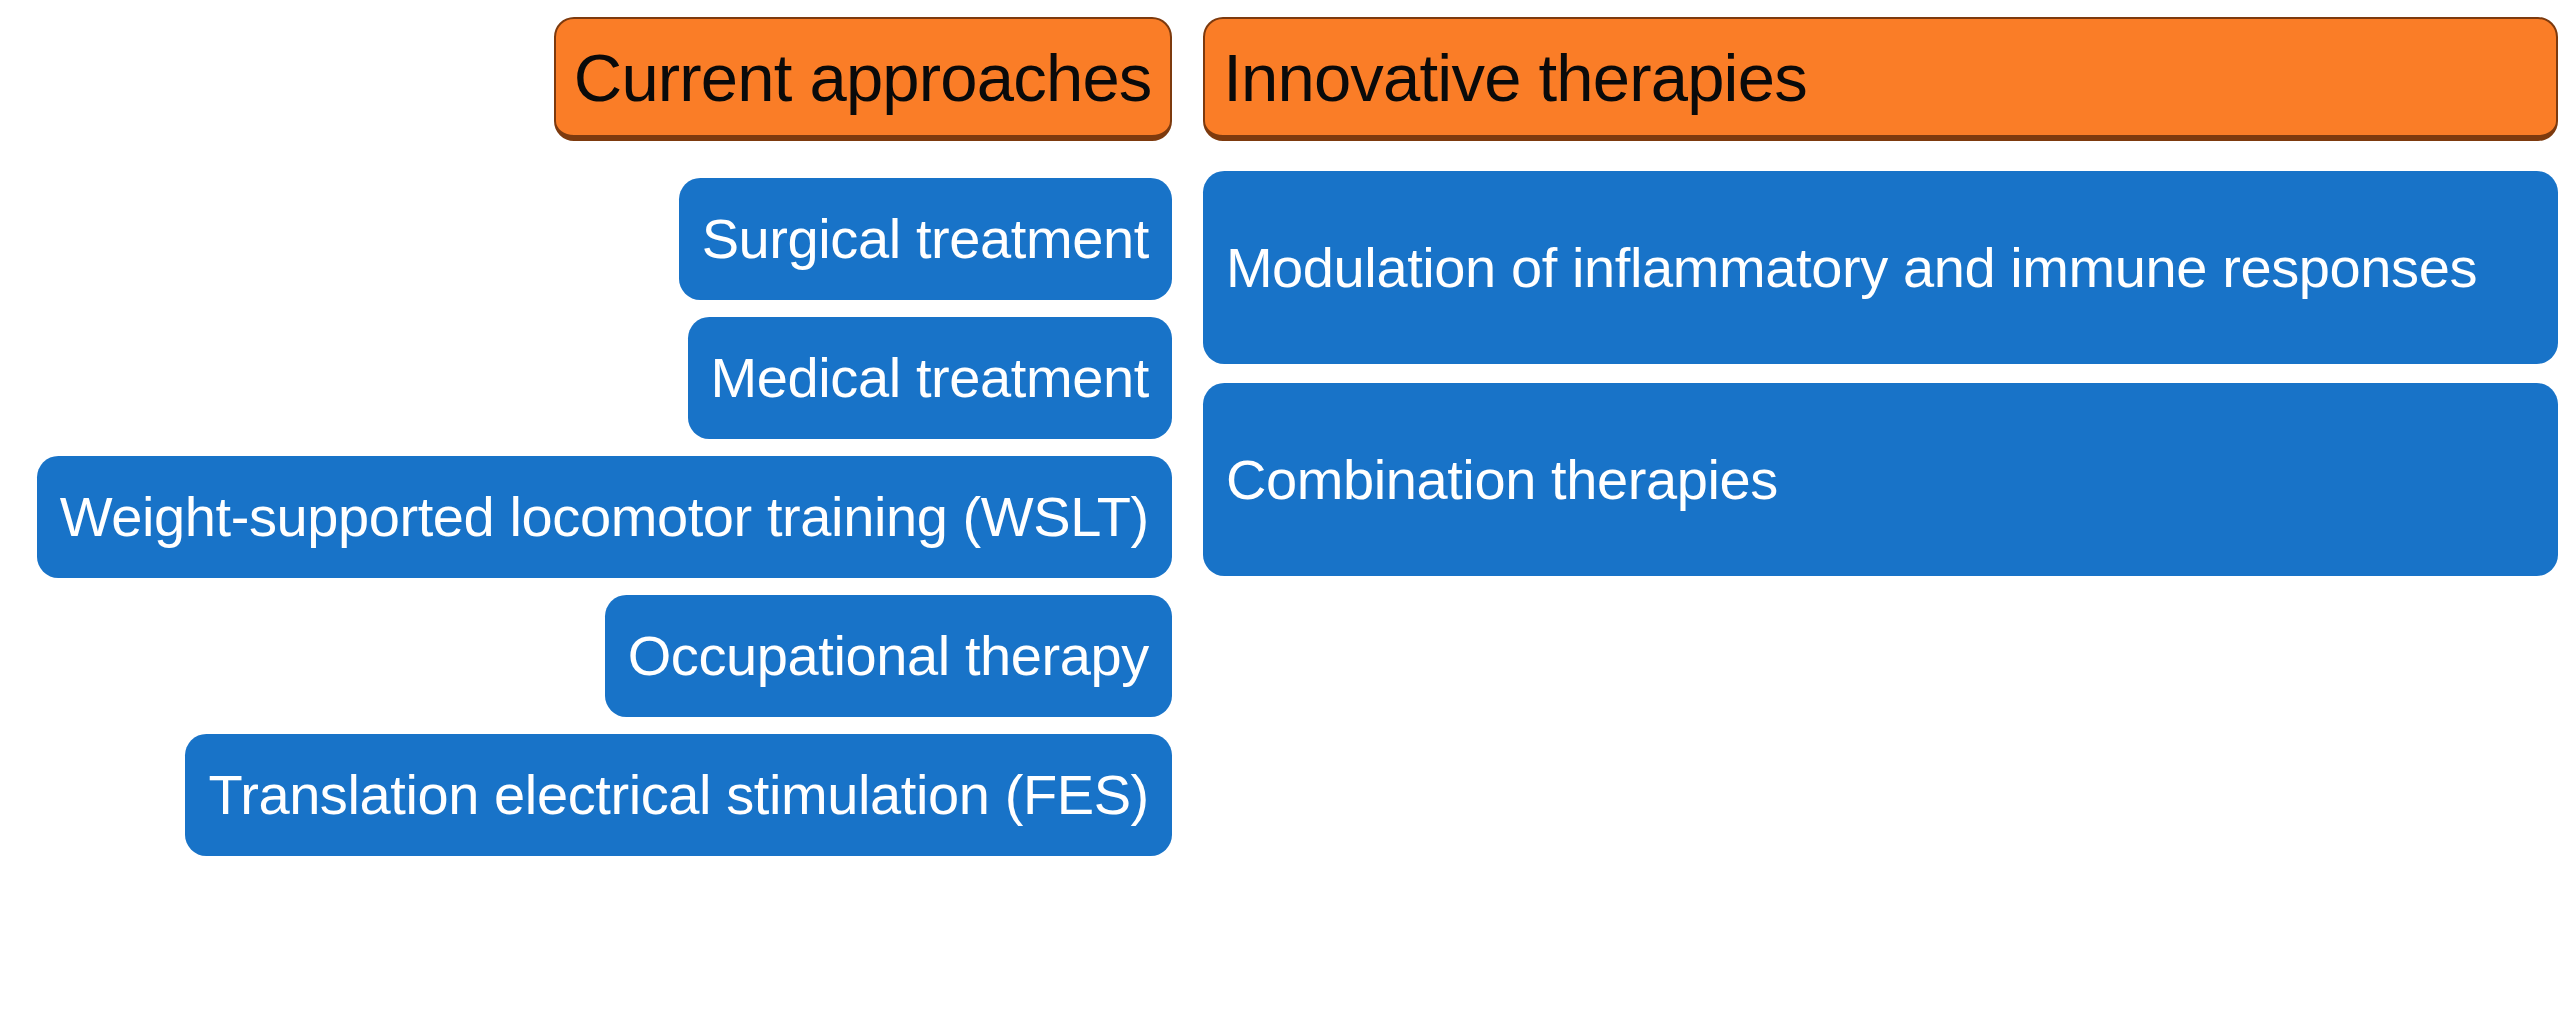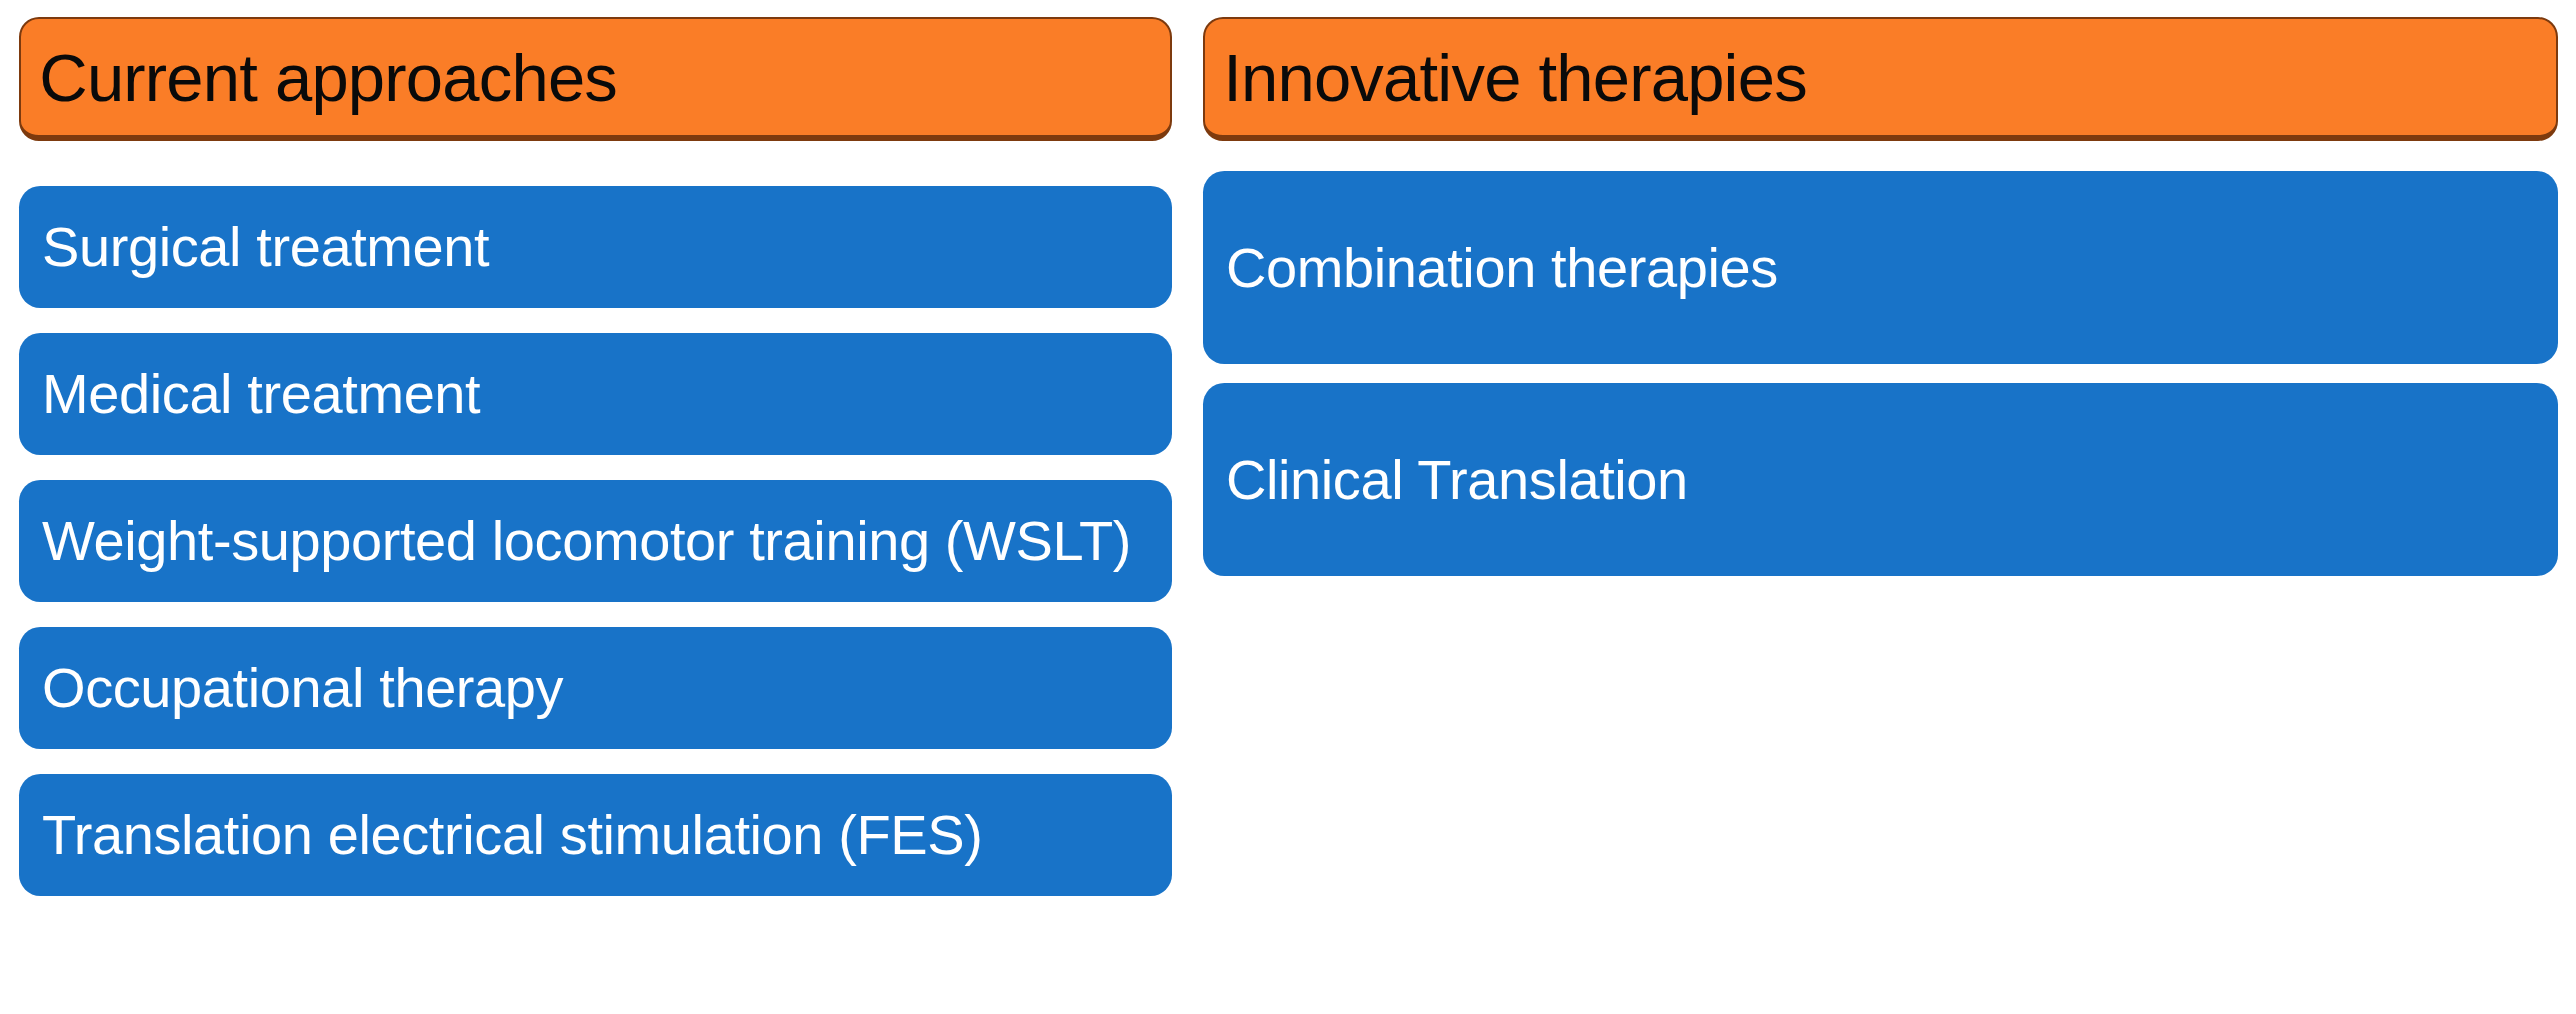--- a/index.html
+++ b/index.html
@@ -17,21 +17,21 @@
     display: flex;
     gap: 31px;
     background: var(--background, #ffffff);
     overflow: hidden;
   }
   .column {
     display: flex;
     flex-direction: column;
     box-sizing: border-box;
   }
-  .col-left  { width: 1256px; gap: 25px; }
+  .col-left  { width: 1256px; gap: 17px; align-items: flex-end; }
   .col-right { width: 1476px; gap: 18.3px; }
 
   .header-box {
     box-sizing: border-box;
     height: 124px;
     flex: 0 0 124px;
     border-radius: 20px;
     background: var(--header-fill, #fa7d27);
     border: 2.3px solid var(--header-border, #7d3a0e);
     border-bottom-width: 6.9px;
@@ -72,18 +72,18 @@
     <div class="header-box">Current approaches</div>
     <div class="item-box">Surgical treatment</div>
     <div class="item-box">Medical treatment</div>
     <div class="item-box">Weight-supported locomotor training (WSLT)</div>
     <div class="item-box">Occupational therapy</div>
     <div class="item-box">Translation electrical stimulation (FES)</div>
   </div>
 
   <div class="column col-right">
     <div class="header-box">Innovative therapies</div>
+    <div class="item-box">Modulation of inflammatory and immune responses</div>
     <div class="item-box">Combination therapies</div>
-    <div class="item-box">Clinical Translation</div>
   </div>
 
 </div>
 
 
 </body></html>

